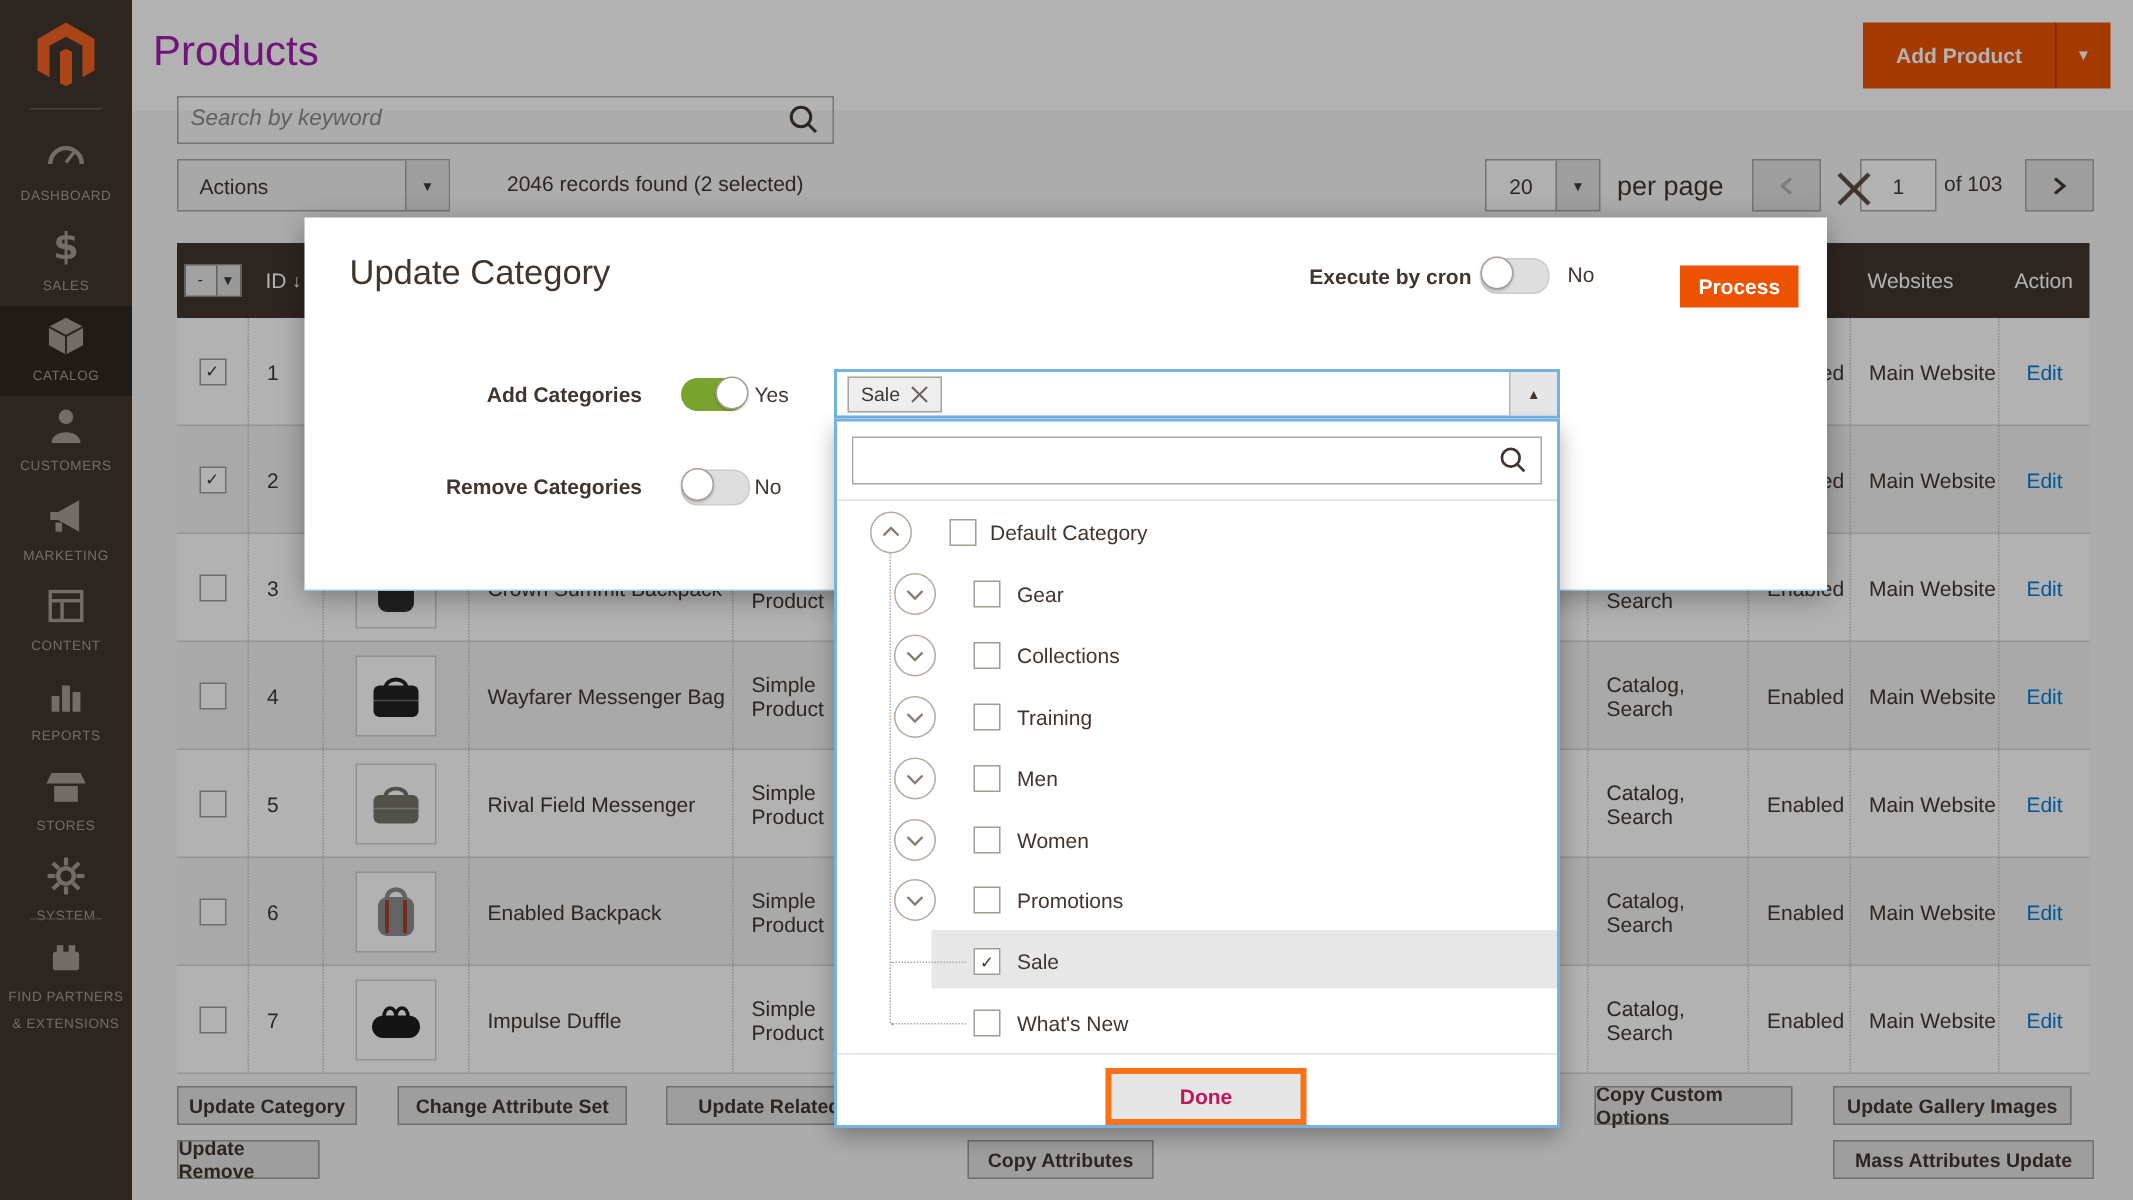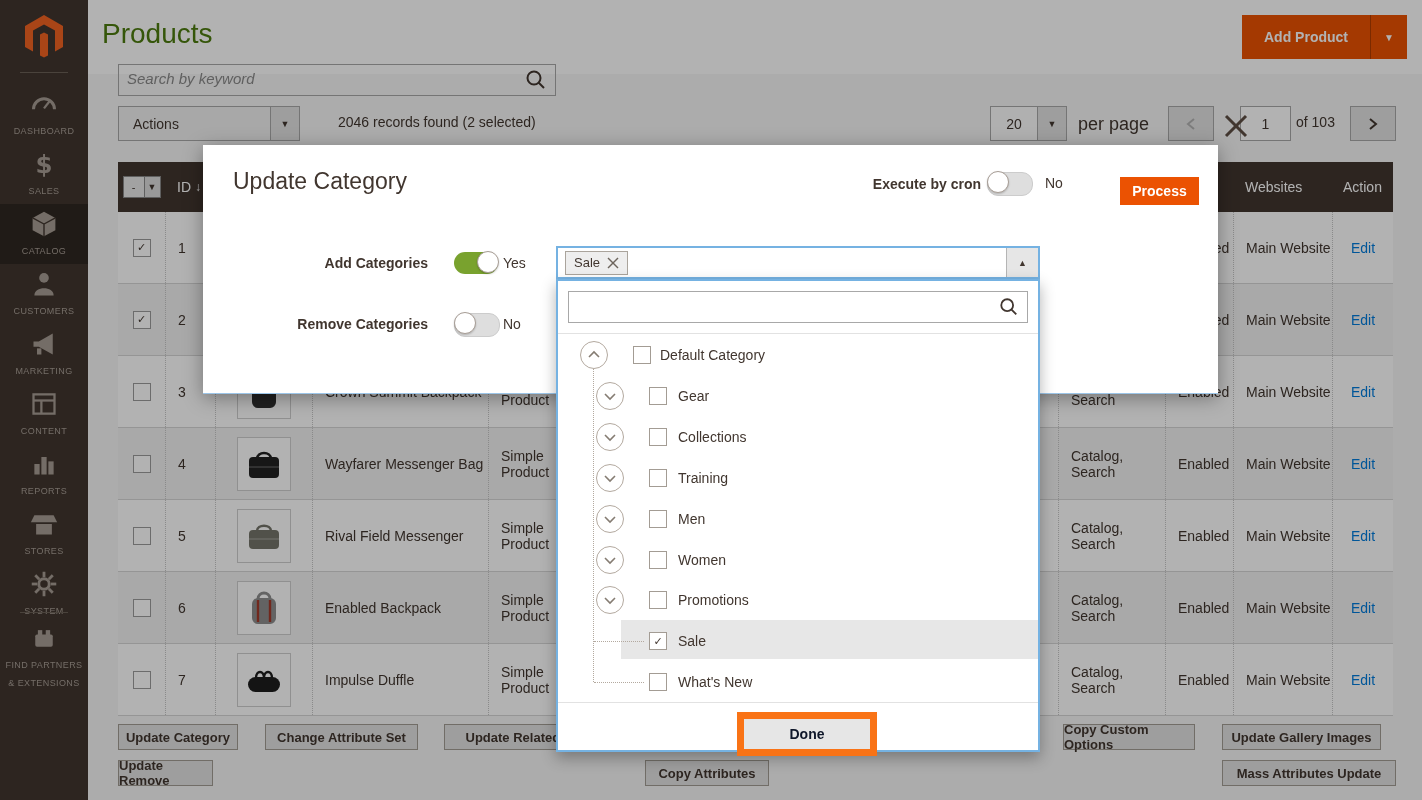--- a/index.html
+++ b/index.html
@@ -8,21 +8,21 @@
   .abs{position:absolute}
   
   .sidebar{left:0;top:0;width:88px;height:800px;background:#41362f;z-index:10}
   .side-item{width:88px;height:60px;text-align:center;cursor:pointer}
   .side-item.active{background:rgba(0,0,0,0.28)}
   .side-item .ic{display:block;margin:6px auto 2px;width:28px;height:28px}
   .side-label{font-size:9px;letter-spacing:.4px;color:#a79d94;line-height:11px}
   .side-divider{left:20px;width:48px;height:1px;background:#6b6057}
   
   .page-header{left:88px;top:0;width:1334px;height:74px;background:#ffffff}
-  .page-title{left:102px;top:18px;font-size:28px;color:#4d7c0f}
+  .page-title{left:102px;top:18px;font-size:28px;color:#a21caf}
   .btn-orange{background:#eb5202;color:#fff;border:none;font-weight:bold;font-size:14px;cursor:pointer}
   .addp{left:1242px;top:15px;width:165px;height:44px;display:flex;align-items:center}
   .addp .lbl{flex:1;text-align:center}
   .addp .caret{width:36px;height:100%;display:flex;align-items:center;justify-content:center;
                border-left:1px solid rgba(0,0,0,.25);font-size:10px}
   
   .search-box{left:118px;top:64px;width:436px;height:30px;border:1px solid #a8a8a8;background:transparent}
   .search-box input{width:390px;height:26px;border:none;background:transparent;outline:none;
      font-style:italic;font-size:15px;color:#777;padding:0 8px;font-family:inherit}
   .search-box input::placeholder{color:#8a8a8a;font-style:italic}
@@ -88,22 +88,22 @@
   .panel-search input{width:420px;height:28px;border:none;outline:none;padding:0 8px;font-size:14px;font-family:inherit}
   .pdiv{left:0px;width:480px;height:1px;background:#e2e2e2}
   .titem{position:absolute;display:flex;align-items:center;font-size:14px;color:#41362f}
   .tchk{width:16px;height:16px;border:1px solid #a39c94;background:#fff;display:flex;align-items:center;
      justify-content:center;font-size:11px;font-weight:bold;color:#41362f;cursor:pointer}
   .circ{width:28px;height:28px;border-radius:50%;border:1px solid #b3a99f;background:#fff;display:flex;
      align-items:center;justify-content:center;cursor:pointer;box-sizing:border-box}
   .hl{left:63px;top:339px;width:417px;height:39px;background:#e7e7e7}
   .vguide{left:35px;top:88px;width:0px;height:313px;border-left:1px dotted #b3a99f}
   .hguide{border-top:1px dotted #b3a99f;height:0}
-  .done-btn{left:179px;top:431px;width:126px;height:30px;border:7px solid #f97316;background:#e6e6e6;
-     display:flex;align-items:center;justify-content:center;font-size:14px;font-weight:bold;color:#0f172a;cursor:pointer}
+  .done-btn{left:179px;top:431px;width:126px;height:30px;border:4px solid #f97316;background:#e6e6e6;
+     display:flex;align-items:center;justify-content:center;font-size:14px;font-weight:bold;color:#be185d;cursor:pointer}
 </style>
 </head>
 <body>
 
 <div class="abs sidebar">
   <div class="abs" style="left:22px;top:14px">
     <svg width="44" height="44" viewBox="0 0 44 44">
       <polygon points="22,1 41,12 41,33 33,37.5 33,16.5 22,10.5 11,16.5 11,37.5 3,33 3,12" fill="#f26322"></polygon>
       <polygon points="18,20.5 18,41.5 22,43.5 26,41.5 26,20.5 22,18.5" fill="#f26322"></polygon>
     </svg>

